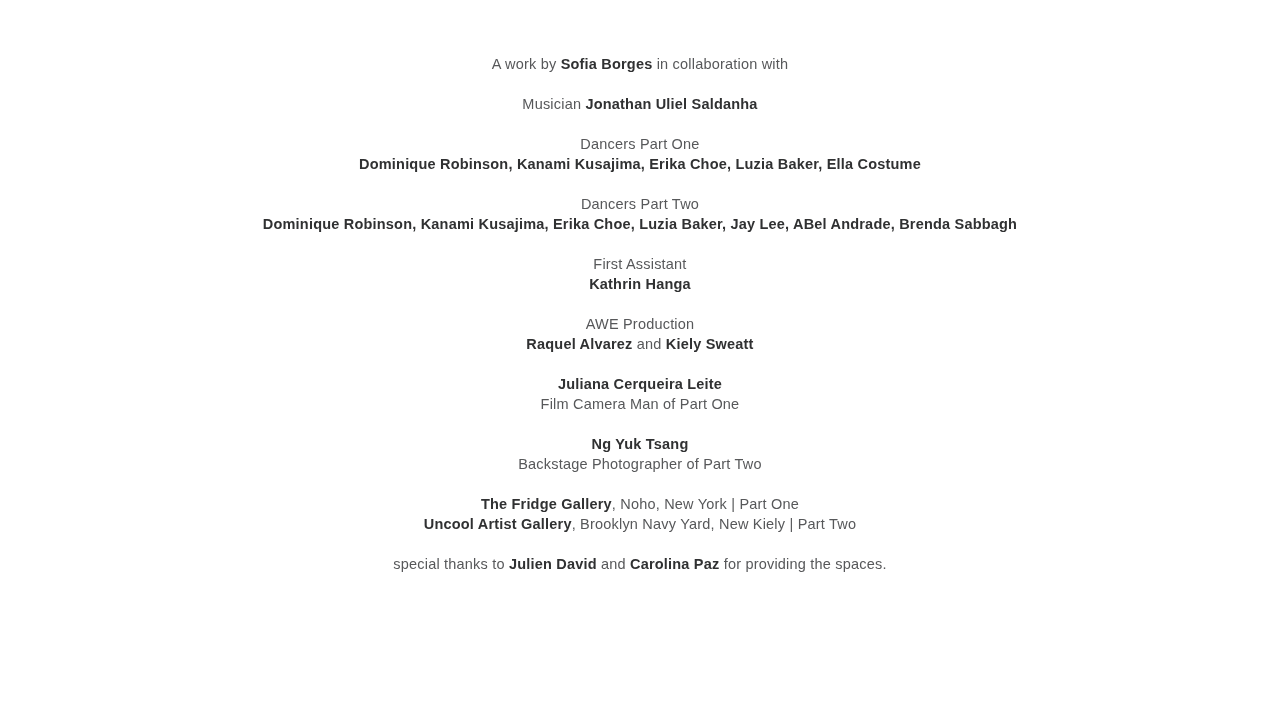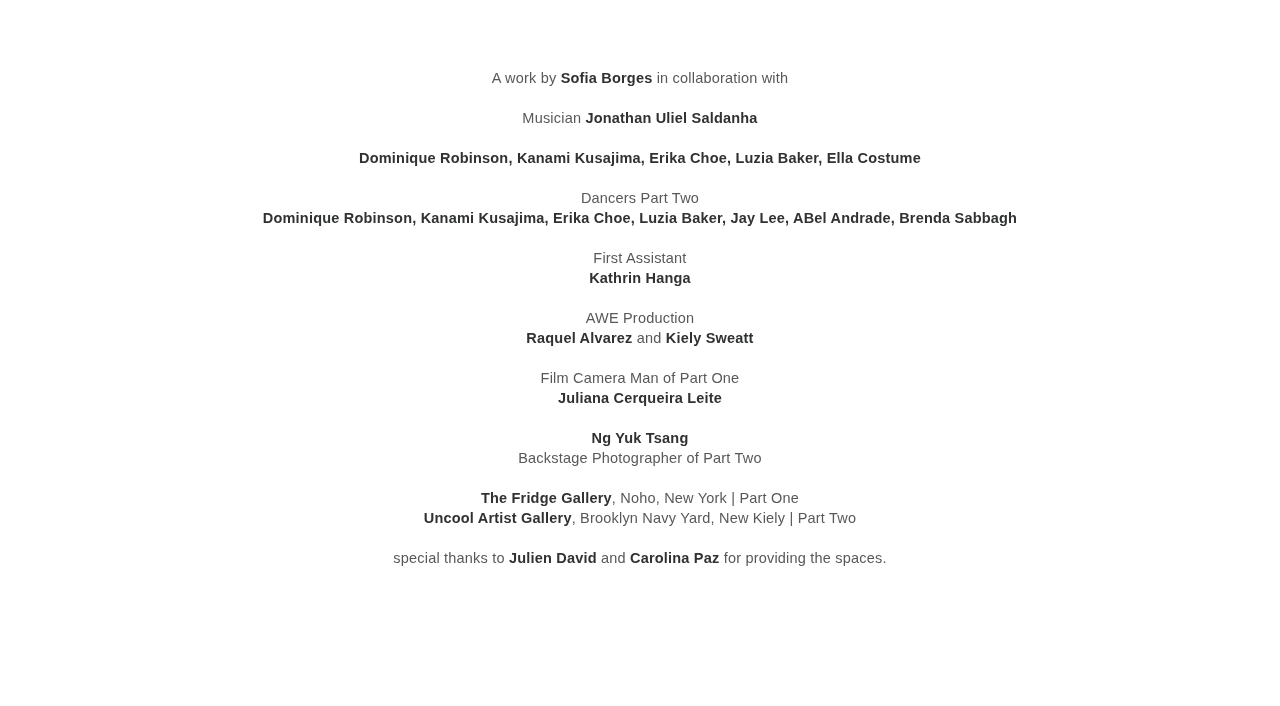--- a/index.html
+++ b/index.html
@@ -10,21 +10,21 @@
   body {
     width: 1280px;
     height: 706px;
     overflow: hidden;
     font-family: "Liberation Sans", "DejaVu Sans", sans-serif;
   }
   .credits-page {
     width: 1280px;
     height: 706px;
     box-sizing: border-box;
-    padding-top: 68px;
+    padding-top: 54px;
     display: flex;
     flex-direction: column;
     align-items: center;
   }
   .credit-block {
     margin-bottom: 20px;
     text-align: center;
   }
   .credit-line {
     font-size: 14.5px;
@@ -47,37 +47,38 @@
 
 <div class="credits-page">
   <div id="credits-list">
       <div class="credit-block">
         <div class="credit-line"><span class="seg-regular">A work by </span><span class="seg-bold">Sofia Borges</span><span class="seg-regular"> in collaboration with</span></div>
       </div>
       <div class="credit-block">
         <div class="credit-line"><span class="seg-regular">Musician </span><span class="seg-bold">Jonathan Uliel Saldanha</span></div>
       </div>
       <div class="credit-block">
+        <div class="credit-line"><span class="seg-regular">Dancers Part One</span></div>
         <div class="credit-line"><span class="seg-bold">Dominique Robinson, Kanami Kusajima, Erika Choe, Luzia Baker, Ella Costume</span></div>
       </div>
       <div class="credit-block">
         <div class="credit-line"><span class="seg-regular">Dancers Part Two</span></div>
         <div class="credit-line"><span class="seg-bold">Dominique Robinson, Kanami Kusajima, Erika Choe, Luzia Baker, Jay Lee, ABel Andrade, Brenda Sabbagh</span></div>
       </div>
       <div class="credit-block">
         <div class="credit-line"><span class="seg-regular">First Assistant</span></div>
         <div class="credit-line"><span class="seg-bold">Kathrin Hanga</span></div>
       </div>
       <div class="credit-block">
         <div class="credit-line"><span class="seg-regular">AWE Production</span></div>
         <div class="credit-line"><span class="seg-bold">Raquel Alvarez</span><span class="seg-regular"> and </span><span class="seg-bold">Kiely Sweatt</span></div>
       </div>
       <div class="credit-block">
+        <div class="credit-line"><span class="seg-bold">Juliana Cerqueira Leite</span></div>
         <div class="credit-line"><span class="seg-regular">Film Camera Man of Part One</span></div>
-        <div class="credit-line"><span class="seg-bold">Juliana Cerqueira Leite</span></div>
       </div>
       <div class="credit-block">
         <div class="credit-line"><span class="seg-bold">Ng Yuk Tsang</span></div>
         <div class="credit-line"><span class="seg-regular">Backstage Photographer of Part Two</span></div>
       </div>
       <div class="credit-block">
         <div class="credit-line"><span class="seg-bold">The Fridge Gallery</span><span class="seg-regular">, Noho, New York | Part One</span></div>
         <div class="credit-line"><span class="seg-bold">Uncool Artist Gallery</span><span class="seg-regular">, Brooklyn Navy Yard, New Kiely | Part Two</span></div>
       </div>
       <div class="credit-block">

